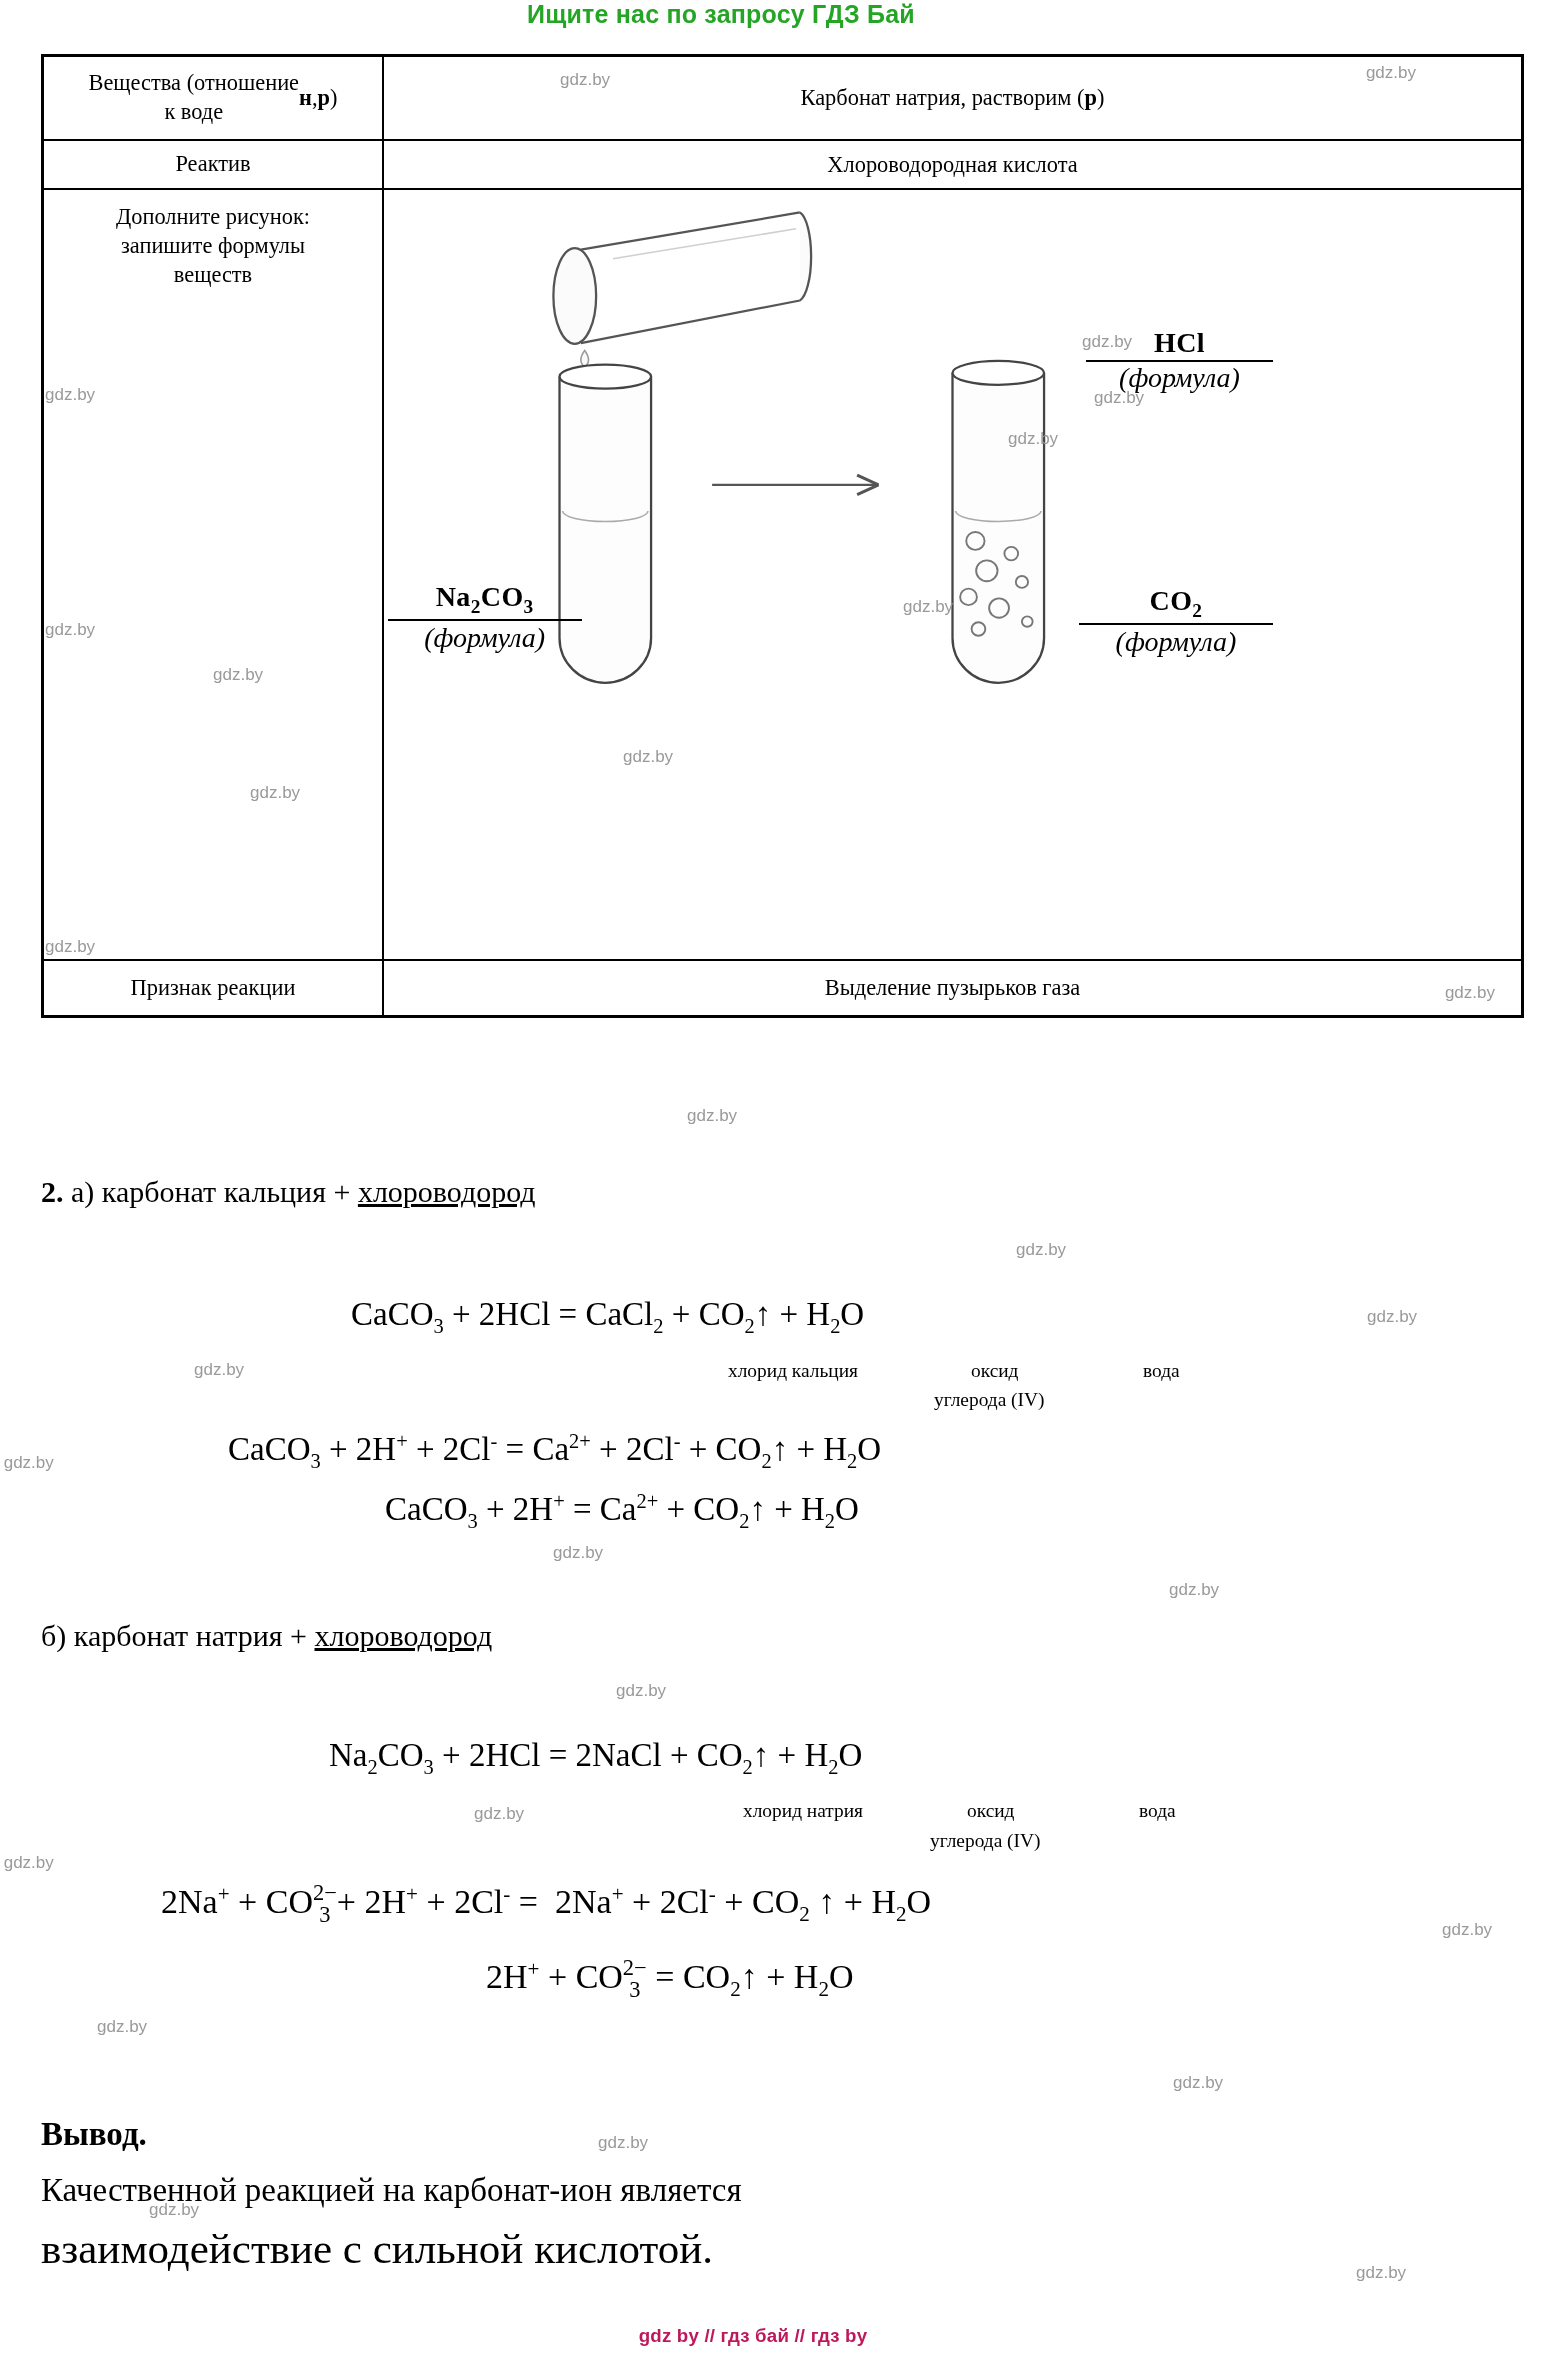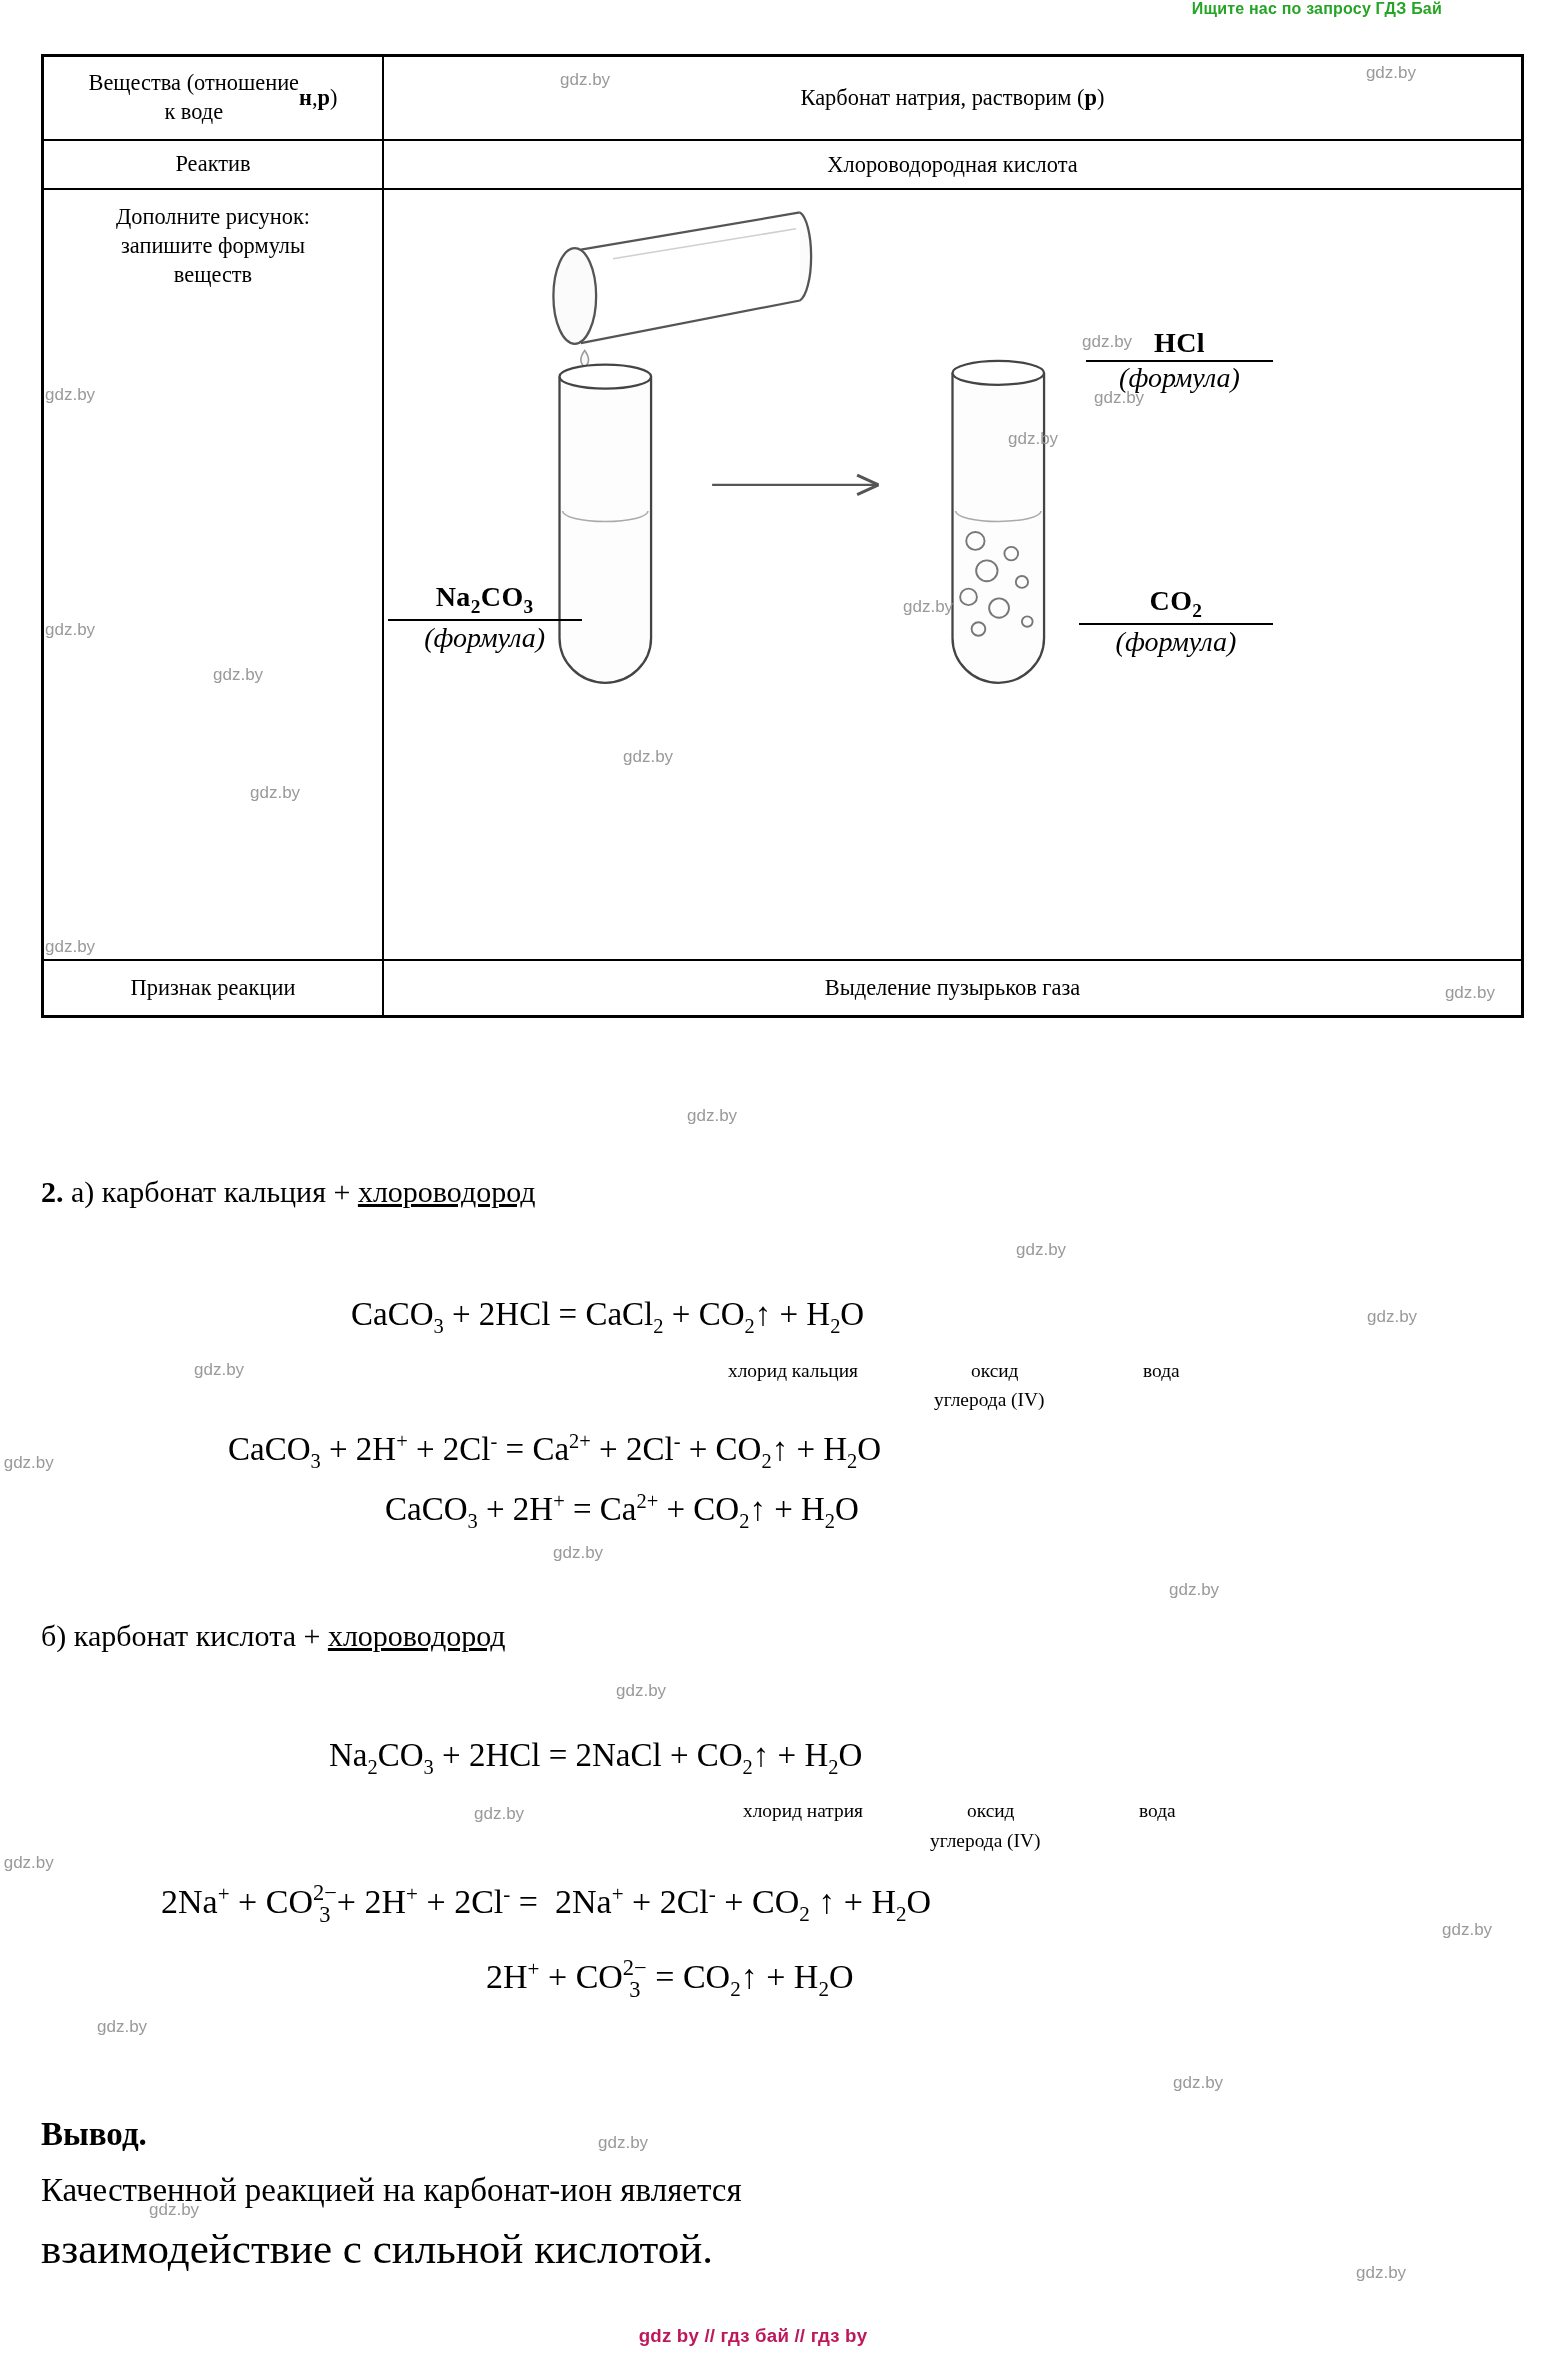--- a/index.html
+++ b/index.html
@@ -21,23 +21,23 @@
     width: 1565px;
     height: 2354px;
   }
 
   
   .top-banner {
     position: absolute;
     top: 0px;
     left: 0;
     width: 1442px;
-    text-align: right;
+    text-align: center;
     font-family: "Liberation Sans", sans-serif;
-    font-size: 16px;
+    font-size: 25px;
     font-weight: bold;
     color: #25a525;
     letter-spacing: 0.2px;
   }
 
   
   .bottom-banner {
     position: absolute;
     bottom: 7.5px;
     left: 0;
@@ -287,21 +287,21 @@
   <div class="small-cap" style="left:1143px; top:1360px;">вода</div>
 
   <div class="eq" style="left:228px; top:1430px;">
     CaCO<sub>3</sub> + 2H<sup>+</sup> + 2Cl<sup>-</sup> = Ca<sup>2+</sup> + 2Cl<sup>-</sup> + CO<sub>2</sub>↑ + H<sub>2</sub>O
   </div>
   <div class="eq" style="left:385px; top:1490px;">
     CaCO<sub>3</sub> + 2H<sup>+</sup> = Ca<sup>2+</sup> + CO<sub>2</sub>↑ + H<sub>2</sub>O
   </div>
 
   <div class="btext" style="left:41px; top:1617px;">
-    <span>б) карбонат кислота + </span><span class="u">хлороводород</span>
+    <span>б) карбонат натрия + </span><span class="u">хлороводород</span>
   </div>
 
   <div class="eq" style="left:329px; top:1737px;">
     Na<sub>2</sub>CO<sub>3</sub> + 2HCl = 2NaCl + CO<sub>2</sub>↑ + H<sub>2</sub>O
   </div>
   <div class="small-cap" style="left:743px; top:1800px;">хлорид натрия</div>
   <div class="small-cap" style="left:967px; top:1800px;">оксид</div>
   <div class="small-cap" style="left:930px; top:1830px;">углерода (IV)</div>
   <div class="small-cap" style="left:1139px; top:1800px;">вода</div>
 

